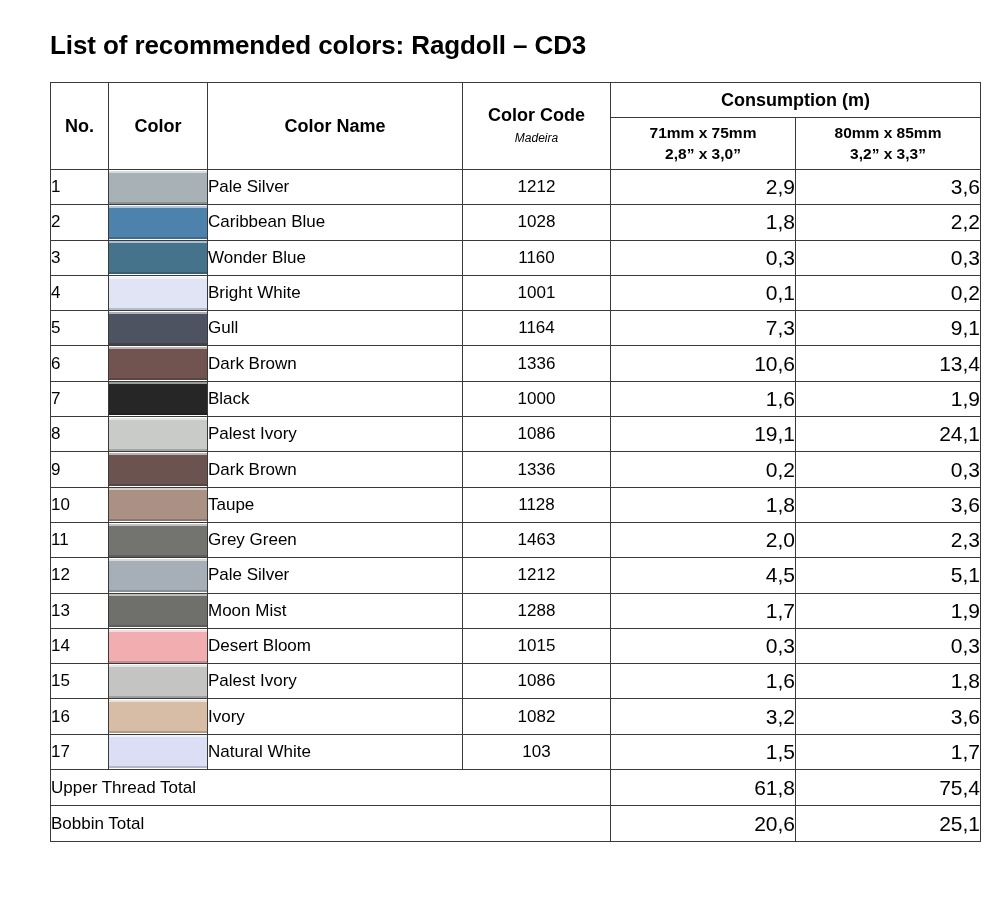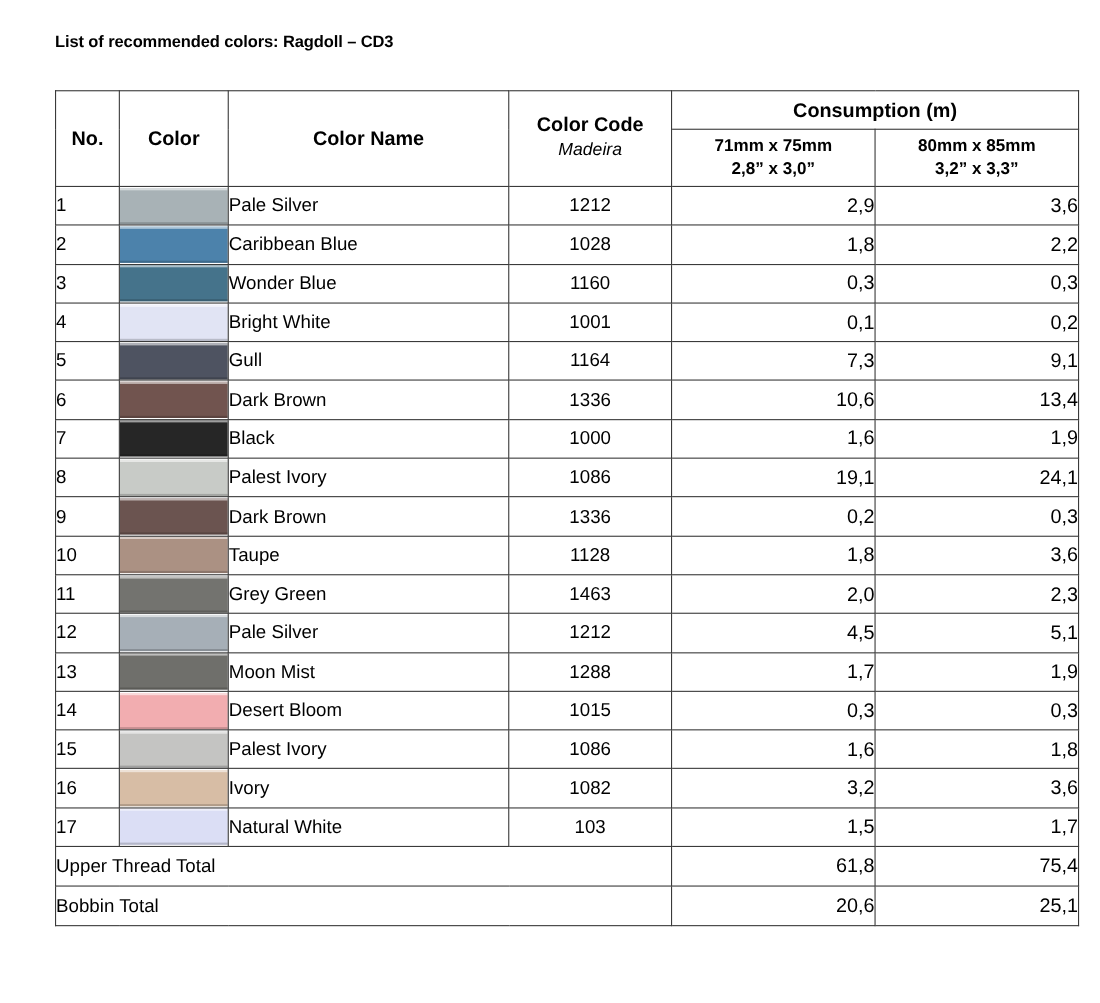--- a/index.html
+++ b/index.html
@@ -16,21 +16,21 @@
     position: relative;
     width: 1000px;
     height: 912px;
     background: #ffffff;
     overflow: hidden;
   }
   .doc-title {
     position: absolute;
     left: 50px;
     top: 30px;
-    font-size: 15px;
+    font-size: 26px;
     font-weight: bold;
     color: #000000;
     letter-spacing: -0.1px;
     white-space: nowrap;
   }
   .table-wrap {
     position: absolute;
     left: 50px;
     top: 82px;
     width: 930px;
@@ -63,21 +63,21 @@
     height: 35px;
     padding: 0 4px;
   }
   th.h-tall {
     font-size: 18px;
     font-weight: bold;
     text-align: center;
     padding: 0 4px;
   }
   .h-code-main { font-size: 18px; font-weight: bold; line-height: 1.2; }
-  .h-code-sub  { font-size: 16px; font-weight: normal; font-style: italic; line-height: 1.5; }
+  .h-code-sub  { font-size: 12px; font-weight: normal; font-style: italic; line-height: 1.5; }
   th.h-sub {
     font-size: 15.5px;
     font-weight: bold;
     text-align: center;
     height: 52px;
     padding: 2px 4px;
     line-height: 1.35;
   }
   .h-sub-l1, .h-sub-l2 { display: block; white-space: nowrap; }
 
@@ -104,21 +104,21 @@
     font-size: 17px;
     text-align: left;
     padding-left: 14px;
     white-space: nowrap;
   }
   td.ccode {
     font-size: 17px;
     text-align: center;
   }
   td.cons {
-    font-size: 18px;
+    font-size: 21px;
     text-align: right;
     padding-right: 14px;
   }
   
   tr.total-row { height: 36px; padding-left: 29px; }
   td.total-label {
     font-size: 17px;
     text-align: left;
     padding-left: 14px;
     white-space: nowrap;

